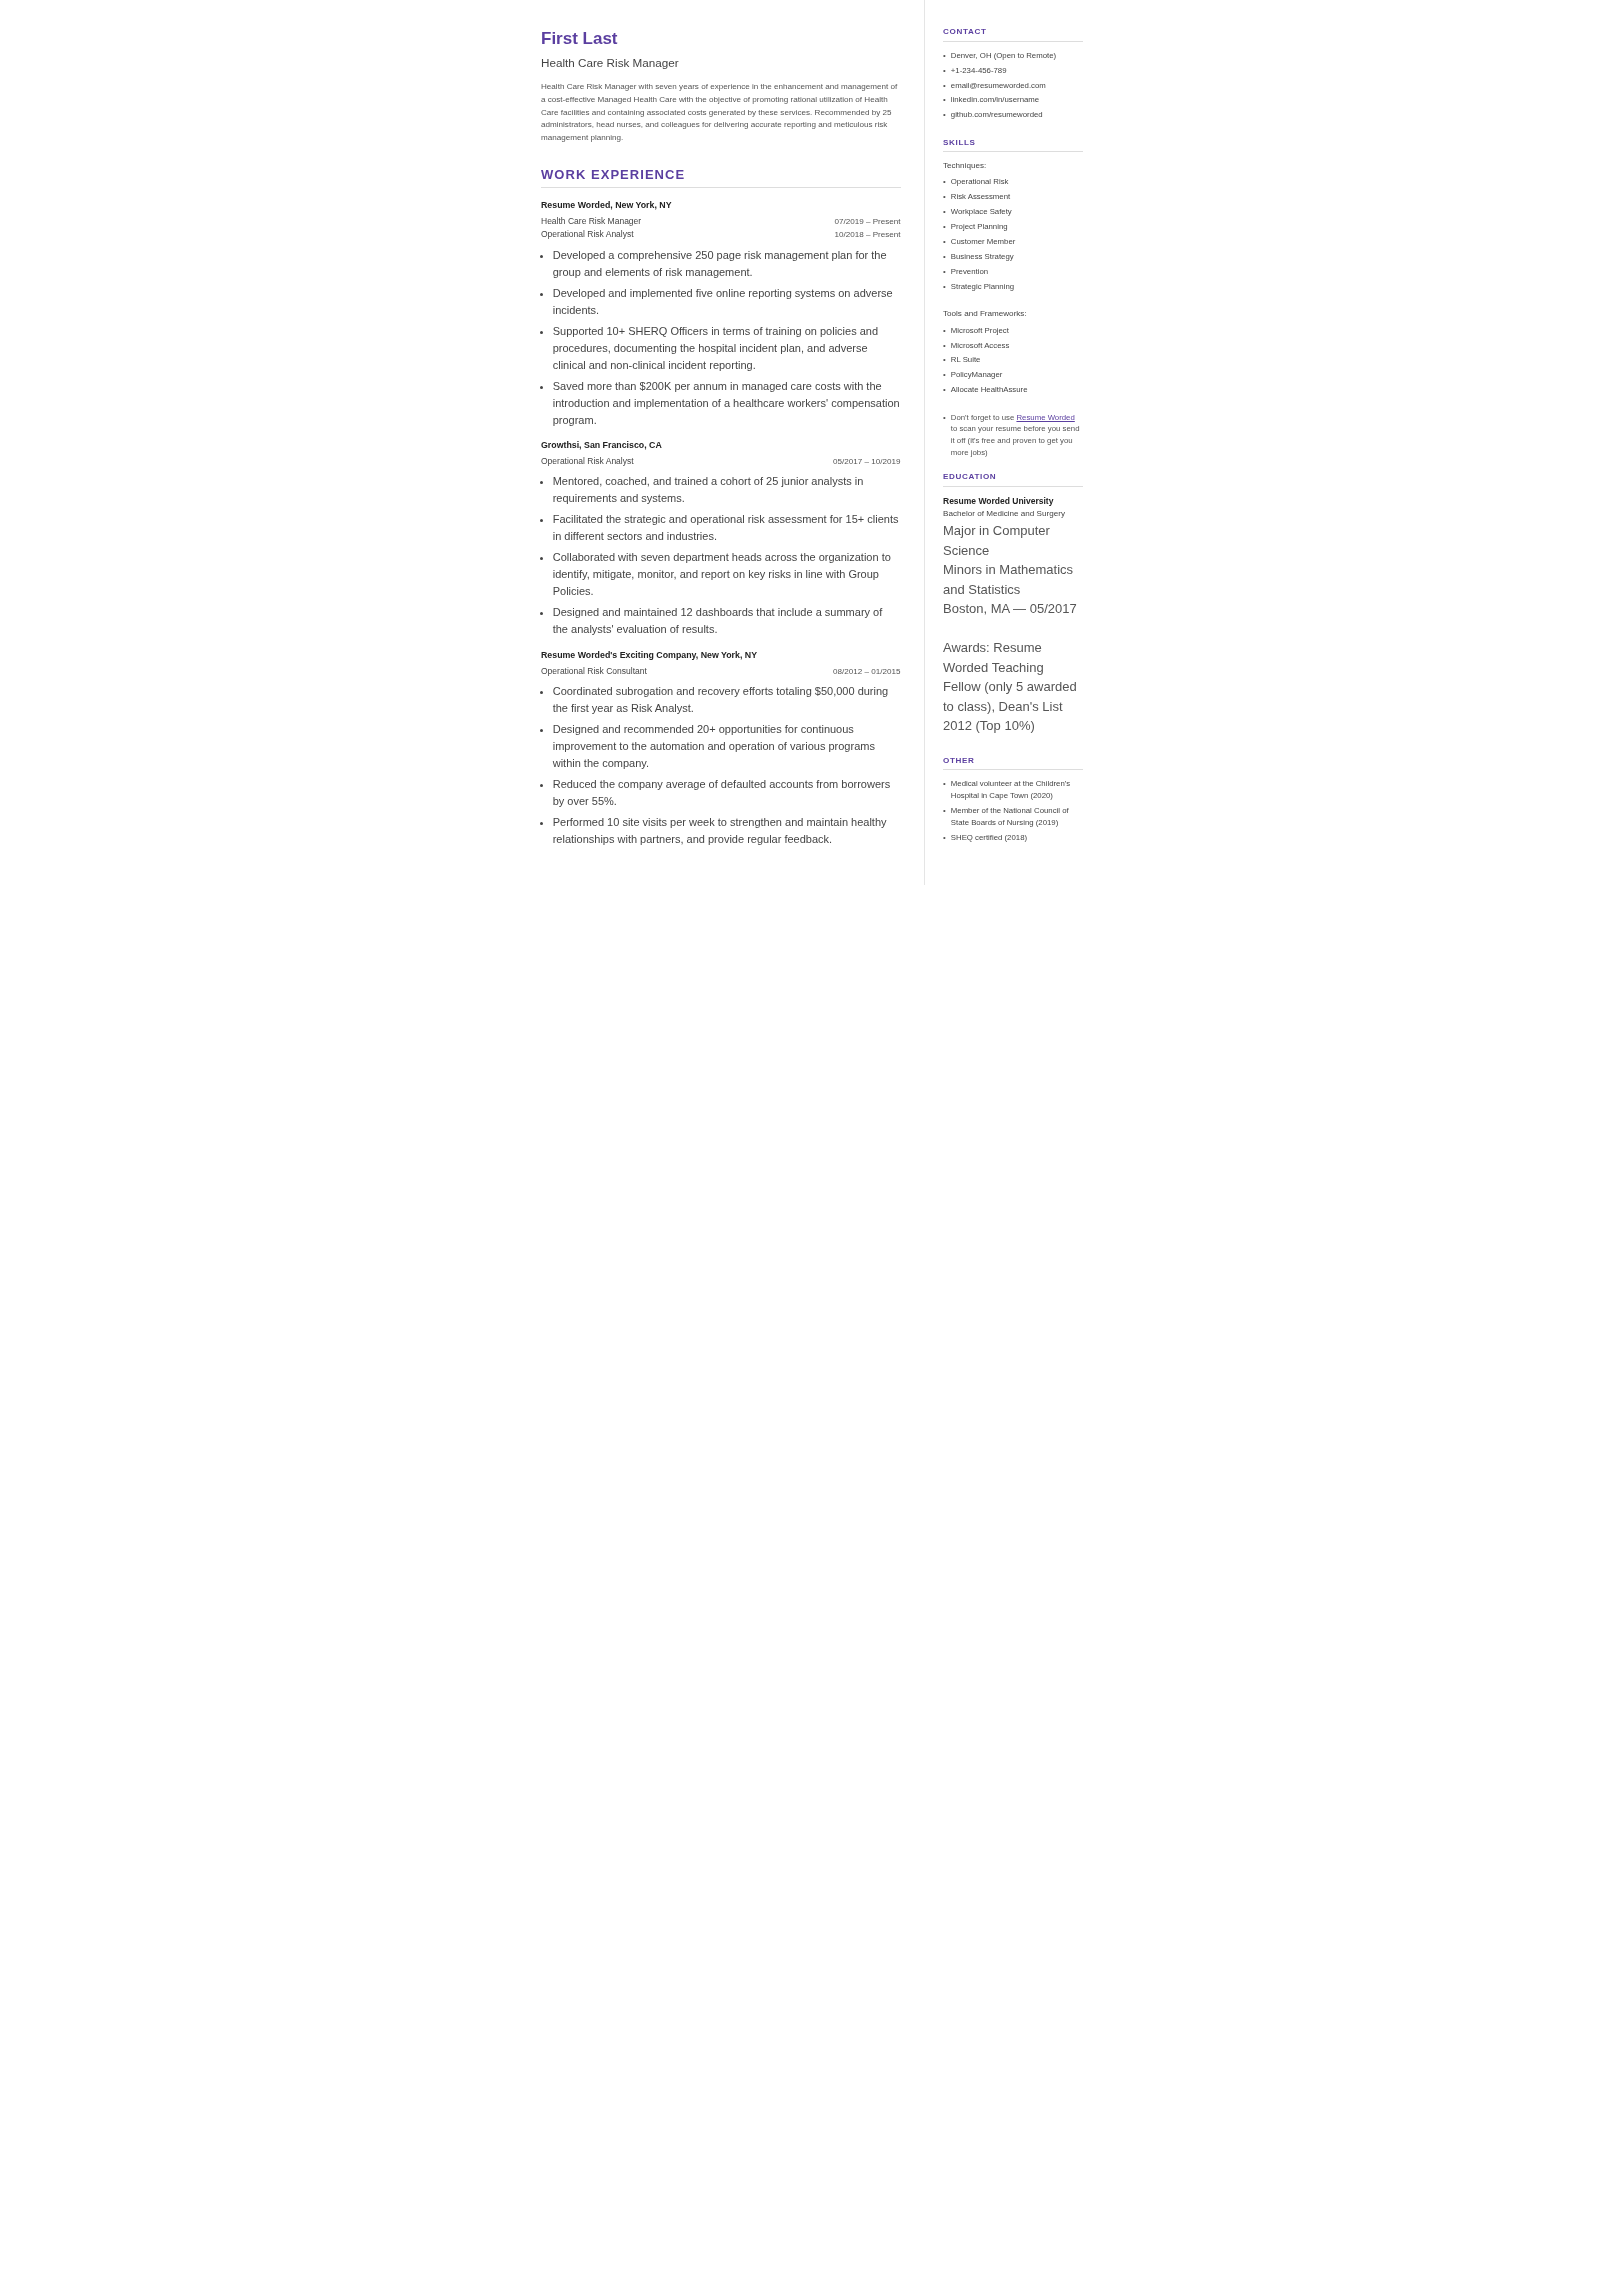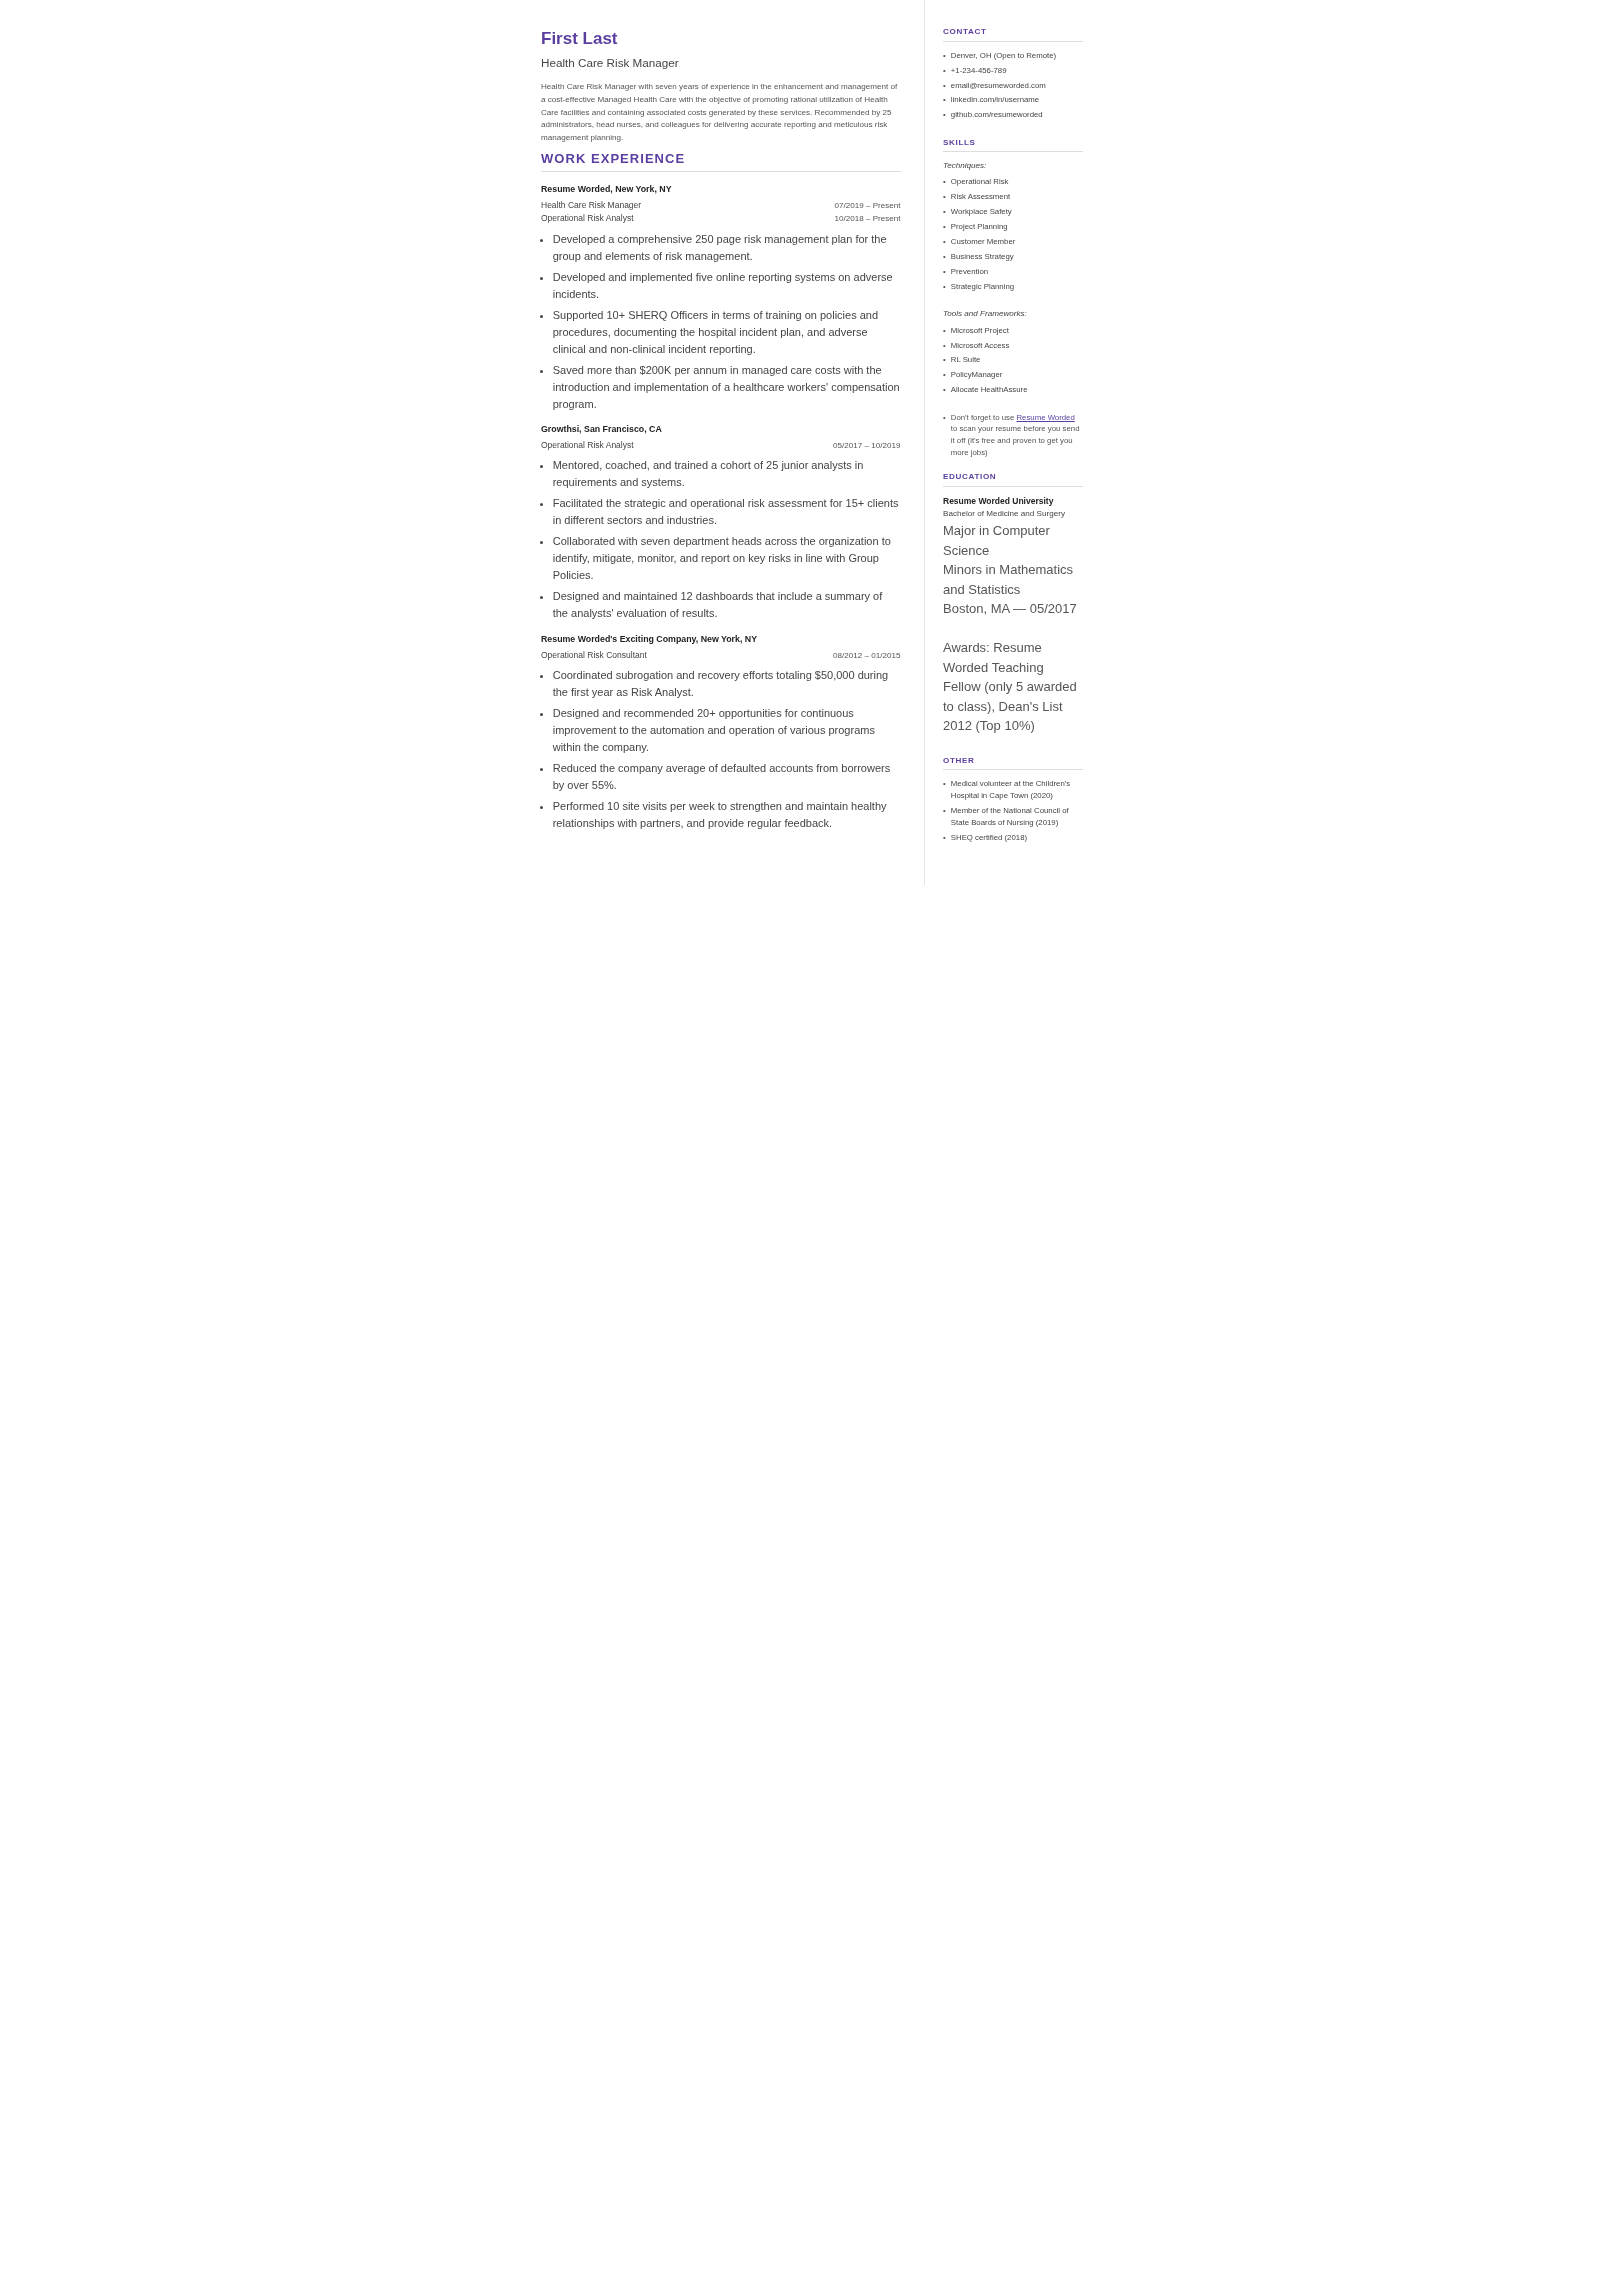--- a/index.html
+++ b/index.html
@@ -32,21 +32,21 @@
     }
     .title {
       font-size: 11.7px;
       font-weight: 400;
       color: #444;
       margin-bottom: 9px;
     }
     .summary {
       font-size: 8.1px;
       color: #555;
-      margin-bottom: 4px;
+      margin-bottom: 20px;
       line-height: 1.6;
     }
     .section-heading {
       font-size: 13px;
       font-weight: 700;
       color: #5b3fa0;
       text-transform: uppercase;
       letter-spacing: 0.08em;
       border-bottom: 1px solid #ddd;
       padding-bottom: 2.6px;
@@ -121,21 +121,20 @@
     .contact-list li::before,
     .skills-list li::before,
     .tools-list li::before,
     .other-list li::before {
       content: '•';
       position: absolute;
       left: 0;
       color: #555;
     }
     .skills-category {
-      font-style: italic;
       font-size: 8.1px;
       color: #444;
       margin-bottom: 3.9px;
     }
     .skills-block {
       margin-bottom: 9px;
     }
     .tip-box {
       font-size: 7.8px;
       color: #555;

